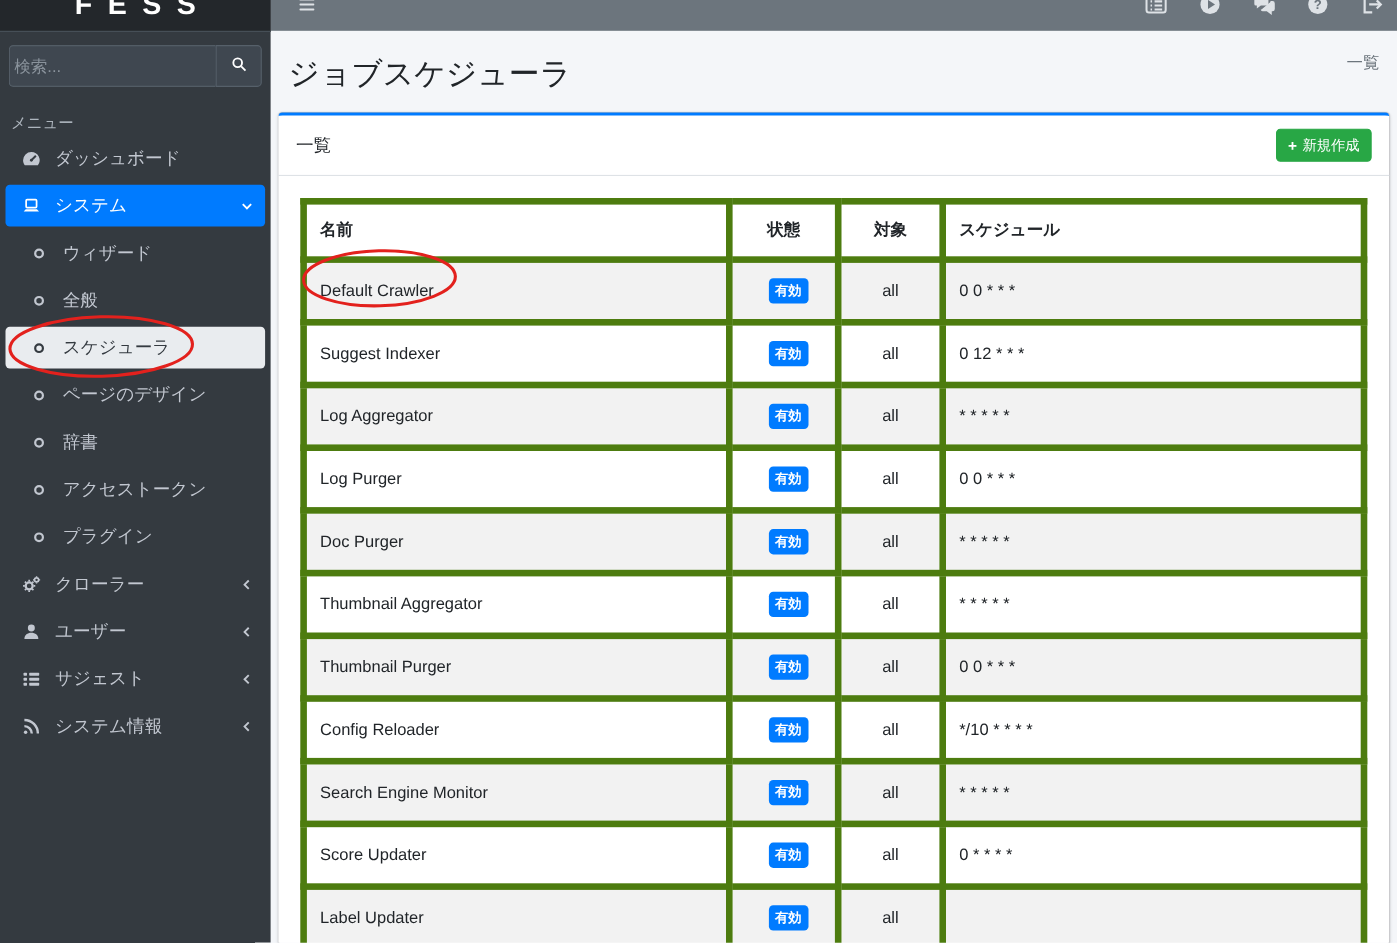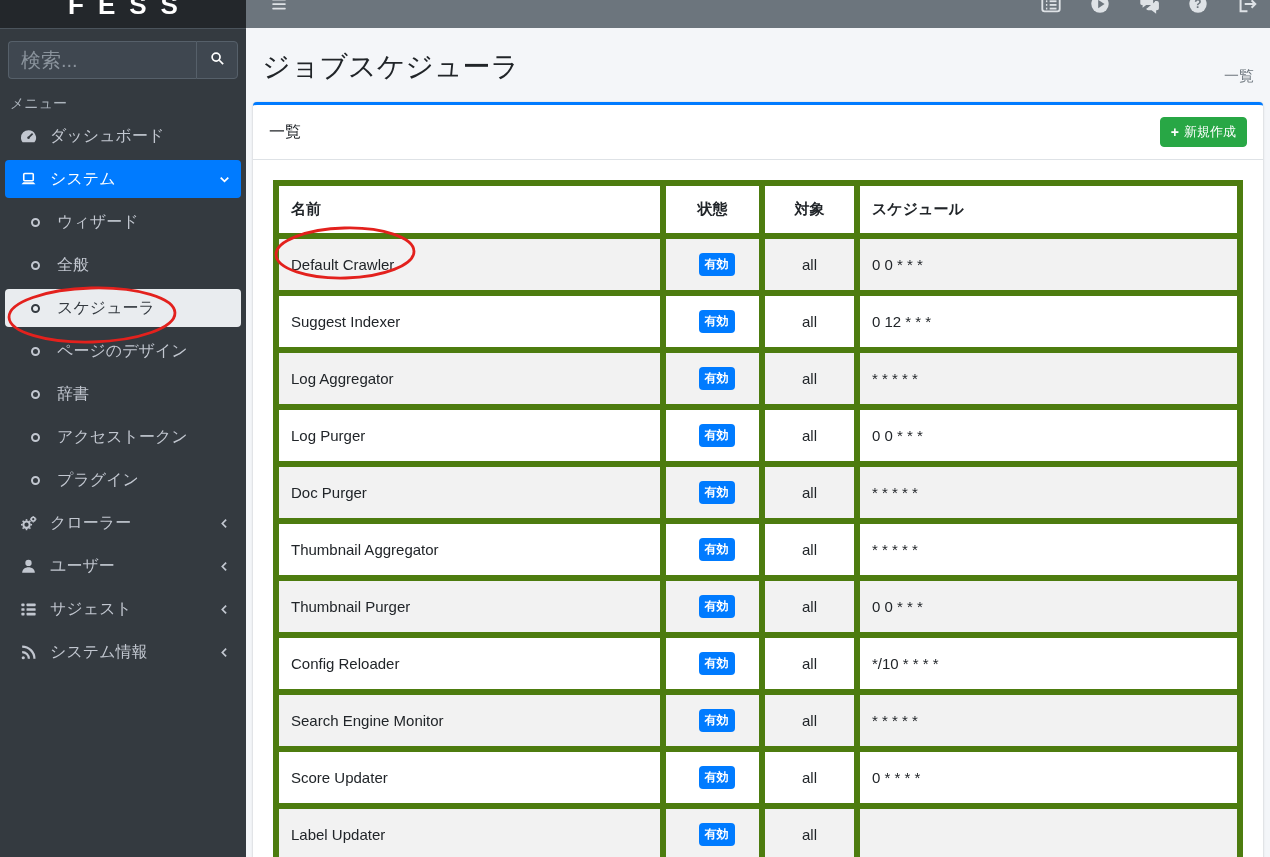--- a/index.html
+++ b/index.html
@@ -17,29 +17,29 @@
     height:29px; background:#23272b; border-bottom:1px solid #4b545c;
     overflow:hidden; text-align:center;
   }
   .brand span {
     display:inline-block; color:#fff; font-size:26px; font-weight:600;
     letter-spacing:14px; margin-top:-11px; padding-left:14px;
   }
   .side-search { display:flex; margin:12px 8px 0 8px; height:38px; }
   .side-search input {
     flex:1; background:#3f4750; border:1px solid #56606a; border-right:none;
-    border-radius:4px 0 0 4px; color:#c2c7d0; font-size:20px; padding:0 12px;
+    border-radius:4px 0 0 4px; color:#c2c7d0; font-size:15px; padding:0 4px;
     font-family:inherit; outline:none; min-width:0;
   }
   .side-search input::placeholder { color:#8a939c; }
   .side-search button {
     width:42px; background:#3f4750; border:1px solid #56606a;
     border-radius:0 4px 4px 0; color:#fff; cursor:pointer;
   }
-  .menu-label { color:#adb5bd; font-size:14px; margin:16px 0 4px 10px; }
+  .menu-label { color:#adb5bd; font-size:14px; margin:24px 0 4px 10px; }
   .menu { padding:0 5px; }
   .menu-item {
     display:flex; align-items:center; height:38px; margin-bottom:5px;
     padding:0 10px; border-radius:4px; color:#c2c7d0; font-size:16px;
     cursor:pointer; position:relative;
   }
   .menu-item .mi-icon { width:26px; display:inline-flex; justify-content:center; margin-right:9px; flex:0 0 26px; }
   .menu-item .mi-icon svg { width:19px; height:19px; }
   .menu-item.sub { padding-left:22px; }
   .menu-item.sub .mi-icon { width:16px; flex:0 0 16px; margin-right:14px; }
@@ -58,21 +58,21 @@
     background:#6c757d; overflow:hidden; z-index:4;
   }
   .hamburger { position:absolute; left:24px; top:-5px; color:#dee2e6; cursor:pointer; }
   .hamburger svg { width:18px; height:18px; }
   .top-icons { position:absolute; right:12px; top:-7px; display:flex; gap:27px; }
   .top-icon { width:22px; height:22px; color:#dee2e6; cursor:pointer; display:inline-flex; }
   .top-icon svg { width:22px; height:22px; }
   
   .content { position:absolute; left:246px; top:28px; right:0; bottom:0; background:#f4f6f9; }
   .page-head {
-    display:flex; align-items:flex-end; justify-content:space-between;
+    display:flex; align-items:flex-start; justify-content:space-between;
     padding:20px 16px 16px 16px;
   }
   .page-title { font-size:28px; font-weight:400; color:#212529; }
   .breadcrumb { font-size:15px; color:#6c757d; }
   .card {
     margin:0 7px; background:#fff; border-top:3px solid #007bff;
     border-radius:4px; box-shadow:0 0 1px rgba(0,0,0,.2), 0 1px 3px rgba(0,0,0,.15);
   }
   .card-header {
     display:flex; align-items:center; justify-content:space-between;

